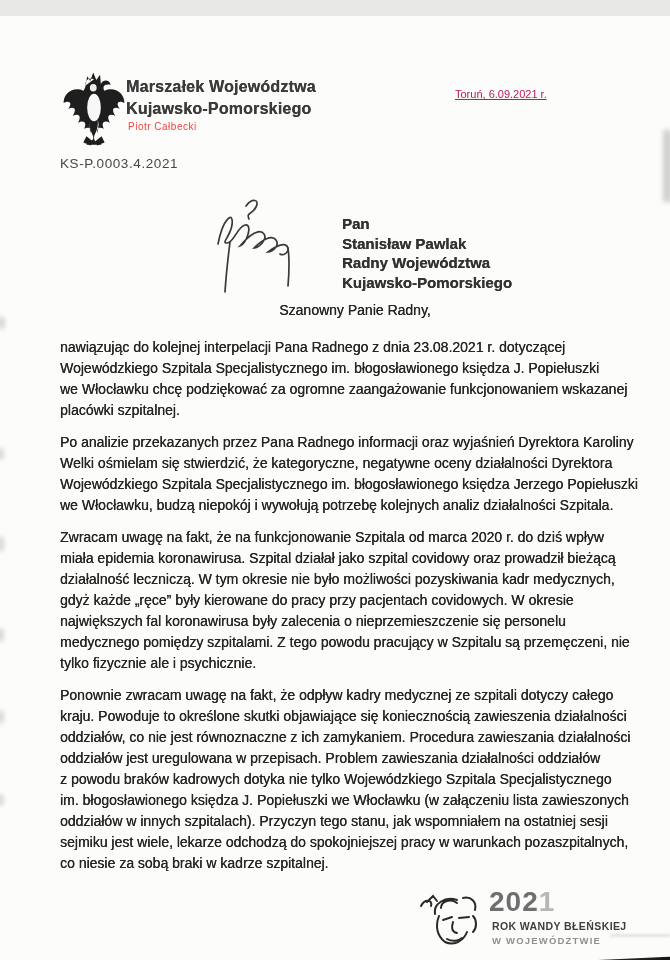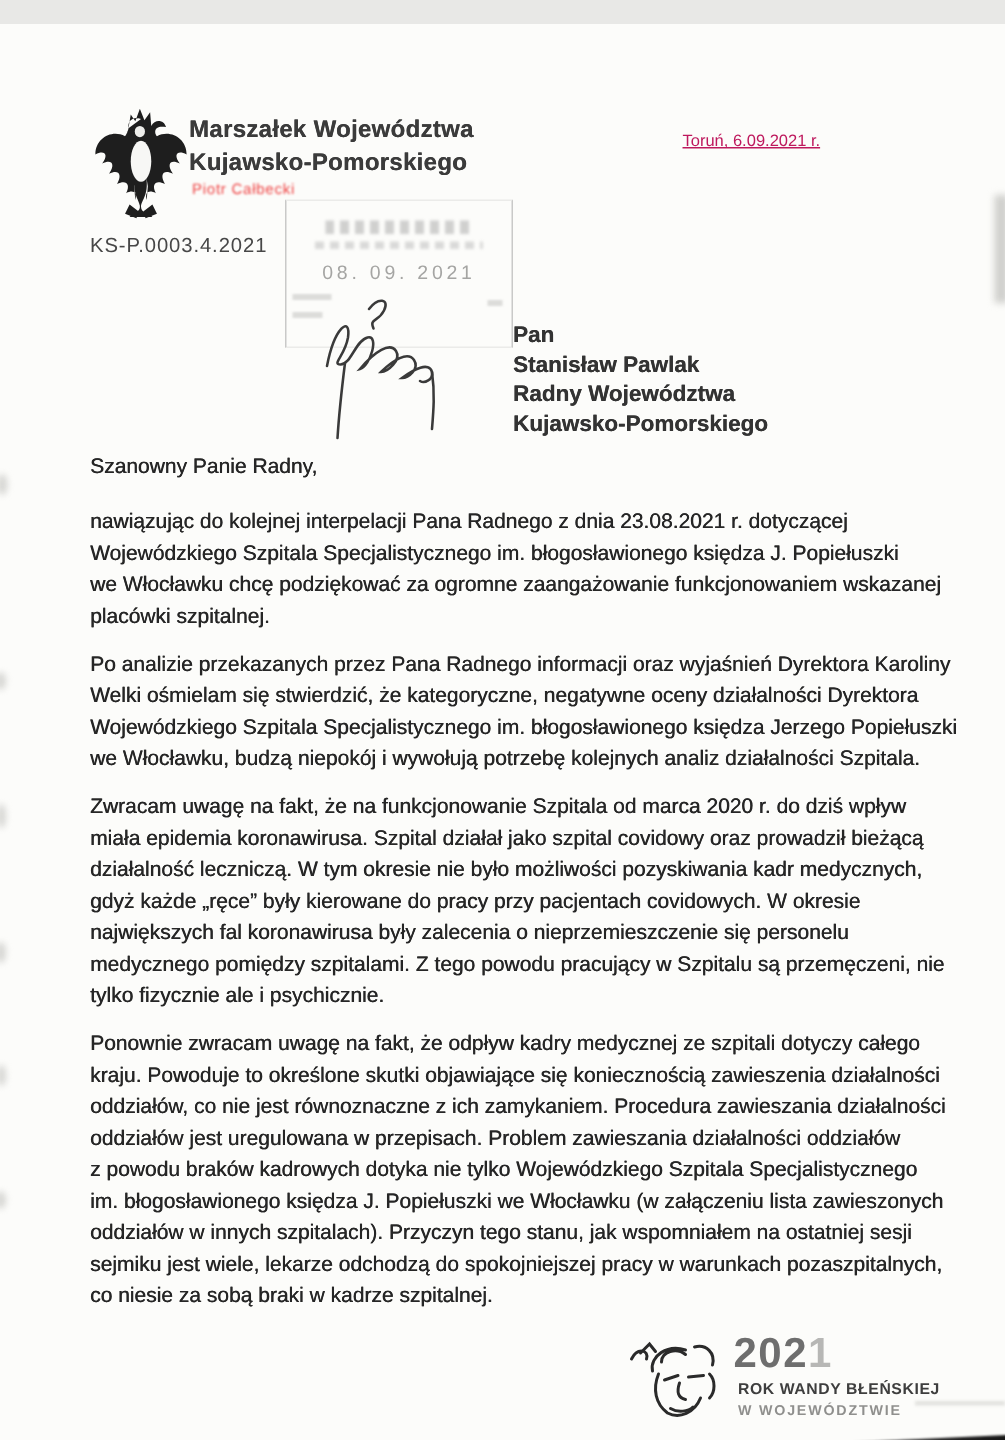--- a/index.html
+++ b/index.html
@@ -64,21 +64,21 @@
     text-shadow: .15px 0 0 #333;
   }
 
   
   .letter-body {
     position: absolute; left: 60px; top: 284px; width: 590px;
     font-size: 14px; line-height: 21px; color: #262626;
     text-shadow: .25px 0 0 #262626;
   }
   .letter-body p { margin: 0 0 11px 0; white-space: pre; }
-  .salutation { margin-bottom: 16px !important; }
+  .salutation { margin-bottom: 16px !important; text-align: center; }
 
   
   .portrait { position: absolute; left: 415px; top: 872px; width: 70px; height: 70px; filter: blur(.35px); }
   .footer-year { position: absolute; left: 489px; top: 870px; font-size: 28px; font-weight: bold; letter-spacing: 1px; }
   .year-bold { color: #6e6e6e; }
   .year-light { color: #b7b7b5; }
   .campaign1 { position: absolute; left: 492px; top: 904px; font-size: 10.5px; font-weight: bold; color: #3e3e3e; letter-spacing: .4px; }
   .campaign2 { position: absolute; left: 492px; top: 919px; font-size: 9.5px; font-weight: bold; color: #8f8f8d; letter-spacing: 1.2px; }
 
   
@@ -117,28 +117,20 @@
 
   <div class="sender scan-text">
     <div class="sender-line">Marszałek Województwa</div>
     <div class="sender-line">Kujawsko-Pomorskiego</div>
   </div>
   <div class="signatory">Piotr Całbecki</div>
 
   <div class="place-date scan-text">Toruń, 6.09.2021 r.</div>
   <div class="ref-number scan-text">KS-P.0003.4.2021</div>
 
-  <div class="stamp">
-    <div class="stamp-gib1"></div>
-    <div class="stamp-gib2"></div>
-    <div class="stamp-date">08. 09. 2021</div>
-    <div class="stamp-side-mark mark1"></div>
-    <div class="stamp-side-mark mark2"></div>
-    <div class="stamp-side-mark mark3"></div>
-  </div>
 
   <svg class="signature" viewBox="0 0 130 112">
     <g fill="none" stroke="#3a3a3a" stroke-width="1.7" stroke-linecap="round">
       <path d="M46 20 C52 12 60 13 56 21 C52 29 46 26 49 33"></path>
       <path d="M18 58 C23 32 34 24 32 39 C30 51 21 57 27 57 C34 57 37 41 45 39 C53 37 47 58 40 60
                C50 48 60 42 64 48 C68 54 58 62 54 62 C62 54 72 48 76 54 C80 60 72 66 68 66
                C76 60 86 55 88 62 C89 67 83 70 80 68"></path>
       <path d="M30 56 C28 72 26 90 25 106"></path>
       <path d="M88 62 C90 76 89 88 88 100"></path>
     </g>

